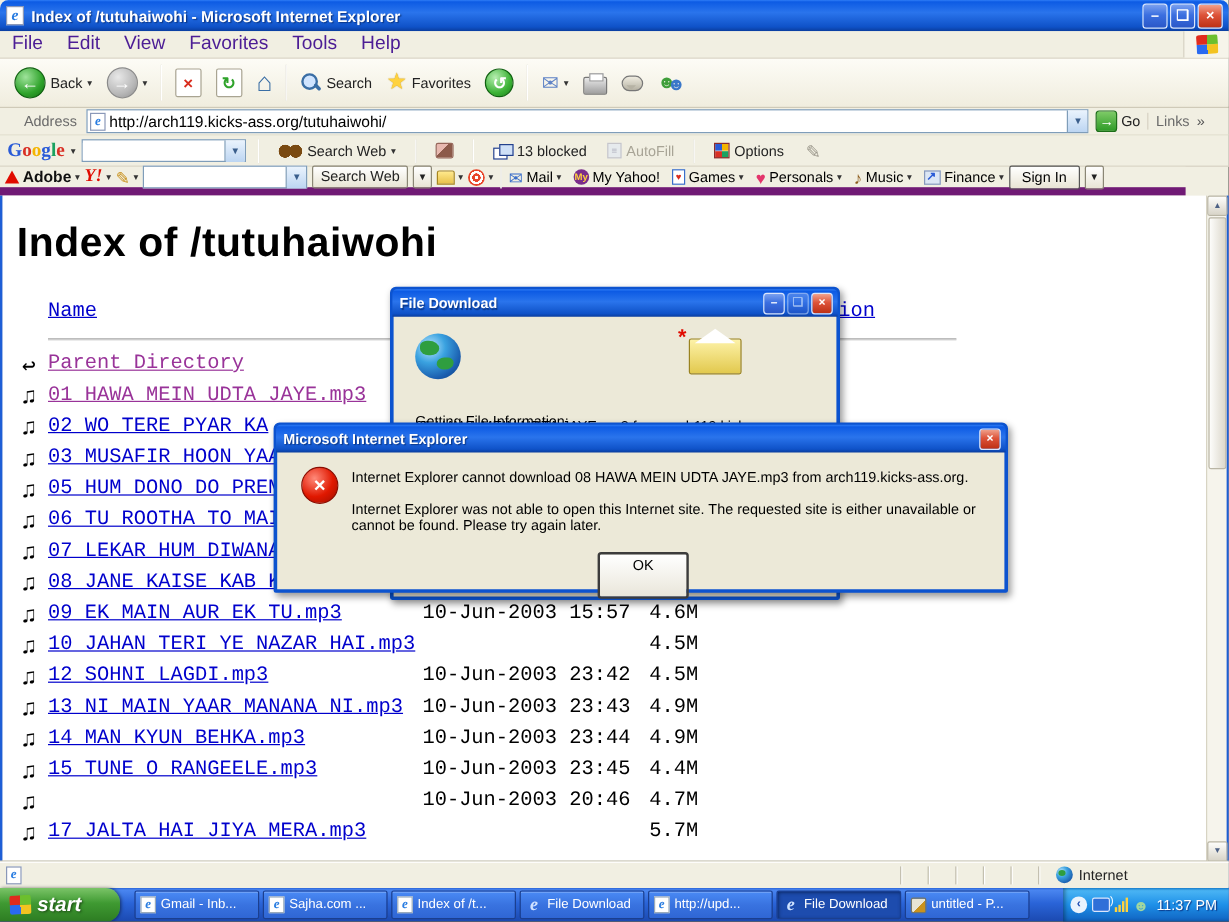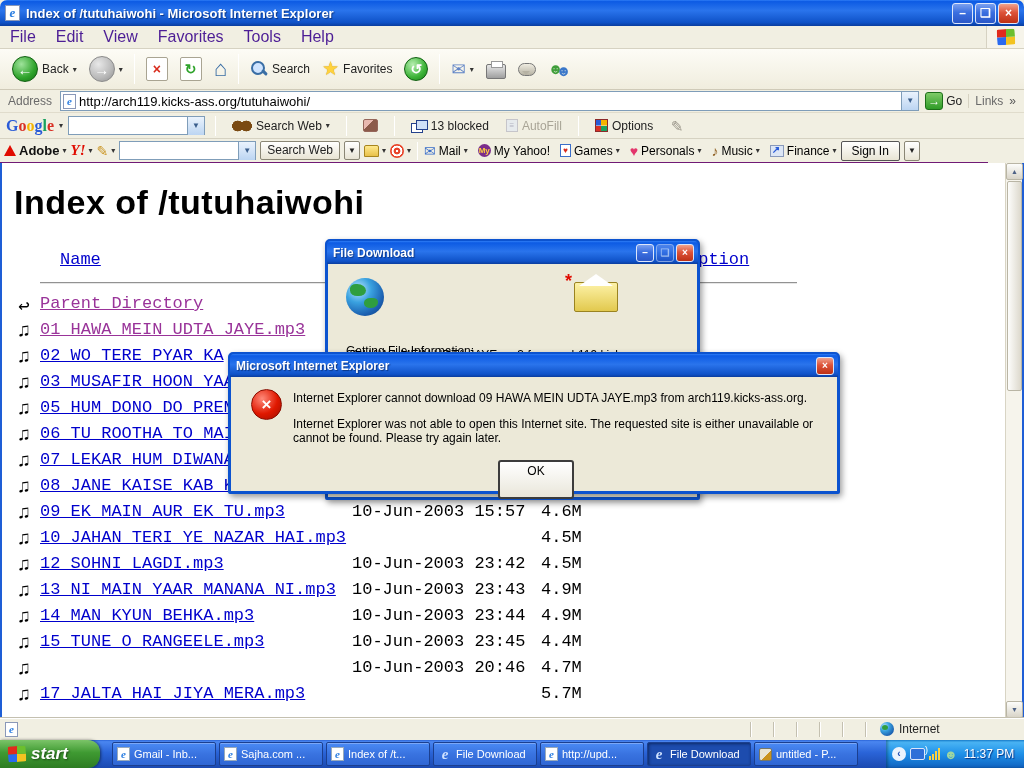--- a/index.html
+++ b/index.html
@@ -55,21 +55,21 @@
   .printer::before { content:""; position:absolute; left:4px; top:-4px; width:10px; height:5px; background:#fff; border:1px solid #999; }
   .bubble { width:18px; height:13px; background:linear-gradient(#efece0,#b6b2a4); border:1px solid #777; border-radius:7px; position:relative; }
   .bubble::after { content:""; position:absolute; left:3px; bottom:-4px; border:4px solid transparent; border-top-color:#b6b2a4; }
   .msn { position:relative; width:20px; height:18px; }
   .msn::before { content:"☻"; position:absolute; left:0; top:0; color:#3f9e3a; font-size:15px; }
   .msn::after { content:"☻"; position:absolute; left:8px; top:2px; color:#3a77c9; font-size:15px; }
   .tsep { width:1px; height:30px; background:#ccc8b8; border-right:1px solid #fff; margin:0 5px; }
 
   
   .addressbar { position:absolute; top:90px; left:0; width:1024px; height:23px; background:#f1efe2;
-    display:flex; align-items:center; padding:0 4px; border-bottom:1px solid #e0dccc; }
+    display:flex; align-items:center; padding:0 16px; border-bottom:1px solid #e0dccc; }
   .addr-label { font-size:12px; color:#6a6a6a; padding:0 8px 0 4px; }
   .addr-box { position:relative; flex:1; height:20px; background:#fff; border:1px solid #7f9db9; display:flex; align-items:center; }
   .addr-box input { border:none; outline:none; flex:1; font-size:13px; font-family:"Liberation Sans",sans-serif; padding-left:3px; }
   .addr-drop { width:17px; height:18px; background:linear-gradient(#eaf3fd,#bcd5f2); border-left:1px solid #7f9db9; text-align:center; font-size:8px; line-height:18px; color:#3a5e8c; }
   .gobtn { display:flex; align-items:center; gap:3px; margin:0 6px; }
   .go-ic { width:18px; height:18px; border-radius:3px; background:linear-gradient(180deg,#7ecb67,#2f9b27); border:1px solid #1c6e18;
     color:#fff; font-weight:bold; text-align:center; line-height:16px; font-size:12px; }
   .links-lbl { font-size:12px; color:#6a6a6a; padding:0 6px; border-left:1px solid #d6d2c2; }
   .chev { font-size:12px; color:#555; padding-right:4px; }
 
@@ -90,21 +90,21 @@
   .popup-ic::before { content:""; position:absolute; left:0; top:3px; width:10px; height:8px; background:#fff; border:1px solid #23408c; }
   .popup-ic::after { content:""; position:absolute; left:5px; top:0; width:10px; height:8px; background:#cfe0f7; border:1px solid #23408c; }
   .autofill-ic { width:12px; height:13px; background:#dfe8f5; border:1px solid #aab; color:#88a; font-size:8px; line-height:12px; text-align:center; opacity:.6; }
   .options-ic { width:13px; height:13px; border:1px solid #8c2a2a;
     background:linear-gradient(90deg,#2a5bd7 50%,#f4b400 50%) 0 0/100% 50% no-repeat,
                linear-gradient(90deg,#d93025 50%,#1aa260 50%) 0 100%/100% 50% no-repeat; }
   .pen { color:#9a968a; font-size:15px; transform:rotate(90deg); display:inline-block; }
 
   
   .yahoobar { position:absolute; top:139px; left:0; width:988px; height:24px; background:#f1efe2;
-    border-bottom:1px solid #701a75; display:flex; align-items:center; padding-left:4px; gap:4px; font-size:12px; }
+    border-bottom:7px solid #701a75; display:flex; align-items:center; padding-left:4px; gap:4px; font-size:12px; }
   .adobe-tri { width:0; height:0; border-left:6px solid transparent; border-right:6px solid transparent; border-bottom:11px solid #e00b00; }
   .adobe-lbl { font-weight:bold; font-size:13px; color:#111; }
   .ylogo { font-family:"Liberation Serif",serif; font-weight:bold; font-style:italic; color:#e00b00; font-size:15px; }
   .ypencil { color:#c9921e; font-size:14px; }
   .ybtn { height:19px; border:1px solid #8a8675; border-radius:2px; background:linear-gradient(#fff,#e8e4d4);
     font-size:12px; padding:0 6px; line-height:17px; color:#222; }
   .ybtn.dropsq { padding:0 3px; font-size:8px; }
   .yi { display:inline-flex; align-items:center; gap:3px; }
   .yicon { display:inline-block; }
   .ic-mail-icon::before { content:"✉"; color:#3a6ec9; font-size:14px; }
@@ -125,21 +125,21 @@
   .content { position:absolute; top:163px; left:2px; width:1003px; height:555px; background:#fff; overflow:hidden; }
   .sideedge { position:absolute; width:2px; top:163px; height:577px; background:#1e5ed6; z-index:5; }
   .page-h1 { position:absolute; left:12px; top:20px; font-size:34px; font-weight:bold; color:#000; letter-spacing:.5px; }
   .listing { position:absolute; left:38px; top:87px; width:960px; font-family:"Liberation Mono","DejaVu Sans Mono",monospace; font-size:17px; color:#000; }
   .lrow { position:relative; height:26px; white-space:nowrap; }
   .lrow .nm { position:absolute; left:0; text-decoration:underline; }
   .lrow .dt { position:absolute; left:312px; }
   .lrow .sz { position:absolute; left:501px; }
   .lrow .ric { position:absolute; left:-28px; top:0px; width:24px; text-align:center; font-size:19px; color:#000; text-decoration:none; }
   .hdr-desc { position:absolute; left:577px; }
-  a.link { color:#0000cc;margin-left:20px; }
+  a.link { color:#0000cc; }
   .visited .nm { color:#993399; }
   .unvisited .nm { color:#0000cc; }
   .lhr { height:0; border-top:2px groove #e6e6e6; margin:6px 0 10px 0; width:757px; }
 
   
   .vscroll { position:absolute; right:2px; top:163px; width:17px; height:555px; background:#f6f4ec;
     border-left:1px solid #d8d4c4; z-index:6; }
   .sbtn { position:absolute; left:0; width:17px; height:17px; background:linear-gradient(#fdfdfb,#d8d4c8);
     border:1px solid #b9b5a5; border-radius:2px; font-size:7px; color:#4d6185; text-align:center; line-height:15px; }
   .sthumb { position:absolute; left:1px; top:18px; width:15px; height:210px; border:1px solid #b9b5a5; border-radius:2px;
@@ -510,21 +510,21 @@
     <div class="dl-line" style="top:102px">Getting File Information:</div>
     <div class="dl-line" style="top:106px">01 HAWA MEIN UDTA JAYE.mp3 from arch119.kicks-ass.org</div>
   </div>
 
   <div class="dialog" id="error-dialog">
     <div class="dlg-title">
       <span class="dtxt">Microsoft Internet Explorer</span>
       <span class="dbtn close">×</span>
     </div>
     <span class="err-ic">×</span>
-    <div class="err-msg" style="top:36px">Internet Explorer cannot download 09 HAWA MEIN UDTA JAYE.mp3 from arch119.kicks-ass.org.</div>
+    <div class="err-msg" style="top:36px">Internet Explorer cannot download 08 HAWA MEIN UDTA JAYE.mp3 from arch119.kicks-ass.org.</div>
     <div class="err-msg" style="top:62px">Internet Explorer was not able to open this Internet site.  The requested site is either unavailable or cannot be found.  Please try again later.</div>
     <div class="okbtn">OK</div>
   </div>
 
   <div class="statusbar">
     <span class="sb-ic ie-doc-ic" style="width:13px;height:15px;font-size:11px;line-height:13px;">e</span>
     <span class="sb-div" style="left:750px"></span>
     <span class="sb-div" style="left:773px"></span>
     <span class="sb-div" style="left:796px"></span>
     <span class="sb-div" style="left:819px"></span>

